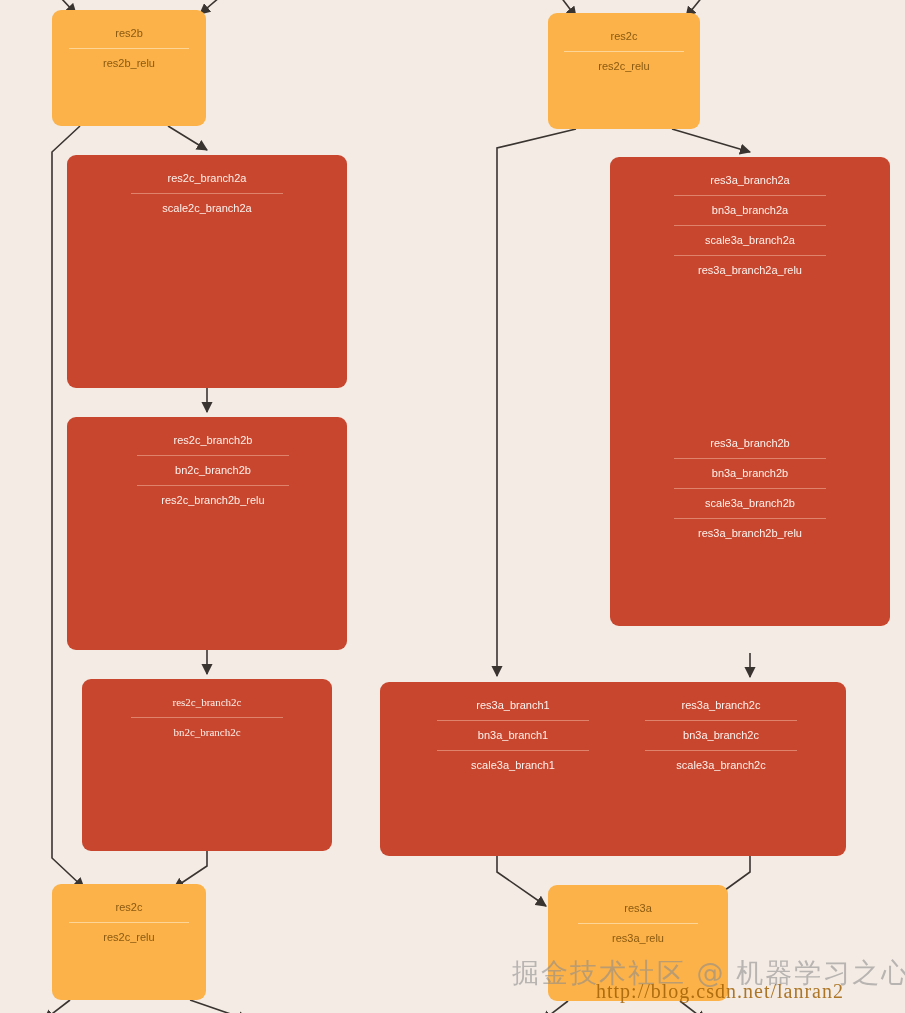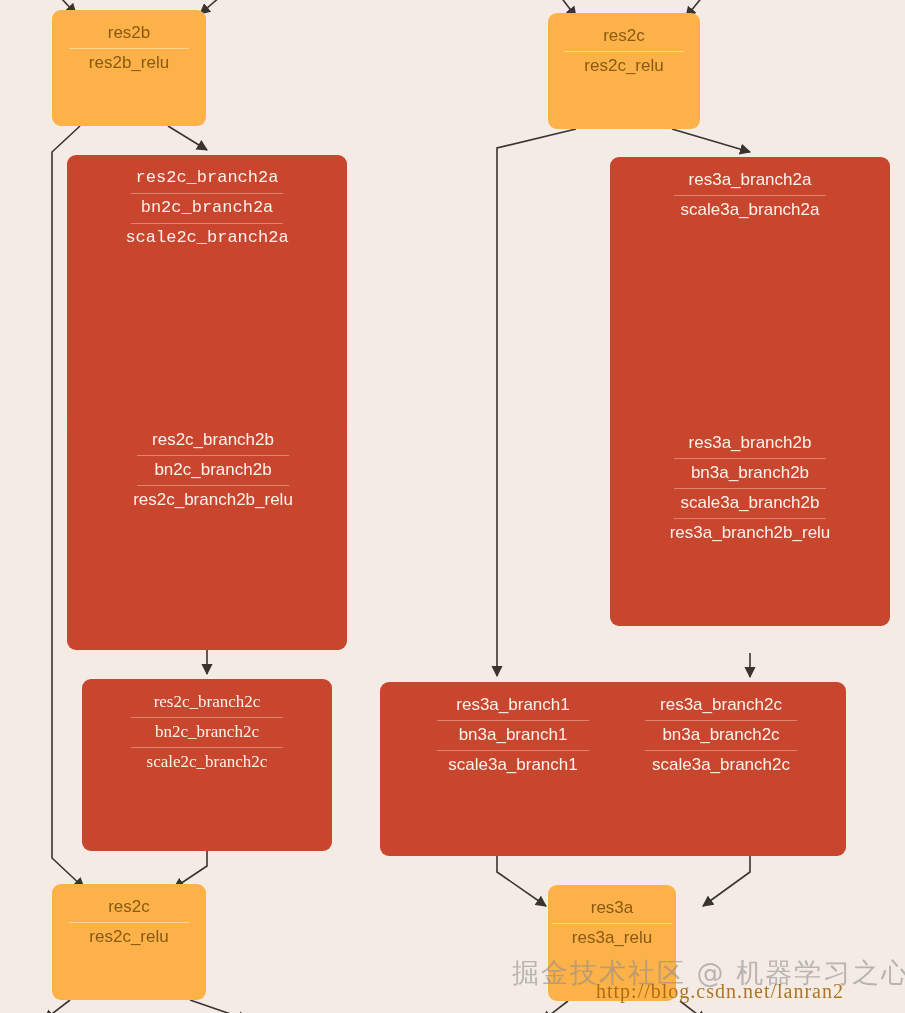--- a/index.html
+++ b/index.html
@@ -29,21 +29,21 @@
     padding-top: 8px;
   }
   .node.sum {
     background: #fcb248;
   }
   .node.op {
     background: #c9462e;
   }
   .row {
     text-align: center;
-    font-size: 17px;
+    font-size: 11px;
     line-height: 20px;
     padding: 5px 10px 5px 10px;
     white-space: nowrap;
   }
   .node.sum .row {
     color: #8a5a12;
   }
   .node.op .row {
     color: #fdf1ec;
   }
@@ -134,51 +134,51 @@
       <path d="M 568 1001 L 542 1021"></path>
       <path d="M 680 1001 L 706 1021"></path>
     </g>
   </svg>
 
   <div class="node sum" style="left:52px; top:10px; width:154px; height:116px;">
     <div class="row">res2b</div>
     <div class="row">res2b_relu</div>
   </div>
 
-  <div class="node op" style="left:67px; top:155px; width:280px; height:299px;font-family:Liberation Mono, monospace;">
+  <div class="node op" style="left:67px; top:155px; width:280px; height:233px;">
     <div class="row">res2c_branch2a</div>
-    <div class="row">bn2c_branch2a</div>
     <div class="row">scale2c_branch2a</div>
   </div>
 
   <div class="node op" style="left:67px; top:417px; width:280px; height:233px;padding-left:12px;">
     <div class="row">res2c_branch2b</div>
     <div class="row">bn2c_branch2b</div>
     <div class="row">res2c_branch2b_relu</div>
   </div>
 
   <div class="node op" style="left:82px; top:679px; width:250px; height:172px;font-family:Liberation Serif, serif;">
     <div class="row">res2c_branch2c</div>
     <div class="row">bn2c_branch2c</div>
-    <div class="row">scale2c_branch2c</div>
   </div>
 
   <div class="node sum" style="left:52px; top:884px; width:154px; height:116px;">
     <div class="row">res2c</div>
     <div class="row">res2c_relu</div>
   </div>
 
   <div class="node sum" style="left:548px; top:13px; width:152px; height:116px;">
     <div class="row">res2c</div>
     <div class="row">res2c_relu</div>
   </div>
 
   <div class="node op" style="left:610px; top:157px; width:280px; height:300px;">
     <div class="row">res3a_branch2a</div>
+    <div class="row">bn3a_branch2a</div>
     <div class="row">scale3a_branch2a</div>
+    <div class="row">res3a_branch2a_relu</div>
   </div>
 
   <div class="node op" style="left:610px; top:420px; width:280px; height:206px;">
     <div class="row">res3a_branch2b</div>
     <div class="row">bn3a_branch2b</div>
     <div class="row">scale3a_branch2b</div>
     <div class="row">res3a_branch2b_relu</div>
   </div>
 
   <div class="node op" style="left:380px; top:682px; width:236px; height:174px;padding-left:30px;">
@@ -186,21 +186,21 @@
     <div class="row">bn3a_branch1</div>
     <div class="row">scale3a_branch1</div>
   </div>
 
   <div class="node op" style="left:596px; top:682px; width:250px; height:174px;">
     <div class="row">res3a_branch2c</div>
     <div class="row">bn3a_branch2c</div>
     <div class="row">scale3a_branch2c</div>
   </div>
 
-  <div class="node sum" style="left:548px; top:885px; width:128px; height:116px;">
+  <div class="node sum" style="left:548px; top:885px; width:180px; height:116px;">
     <div class="row">res3a</div>
     <div class="row">res3a_relu</div>
   </div>
 
   <div class="watermark-cn" style="left:512px; top:955px;">掘金技术社区 @ 机器学习之心AI</div>
 
   <div class="watermark-url" style="left:596px; top:980px;">http://blog.csdn.net/lanran2</div>
 
 </div>
 

